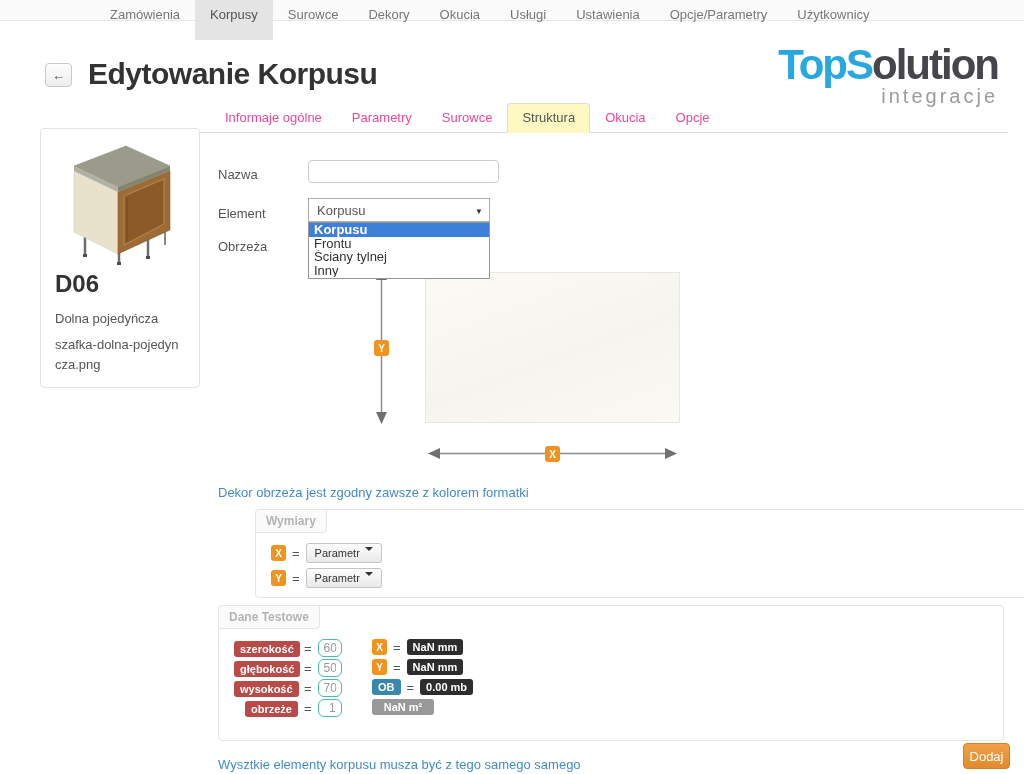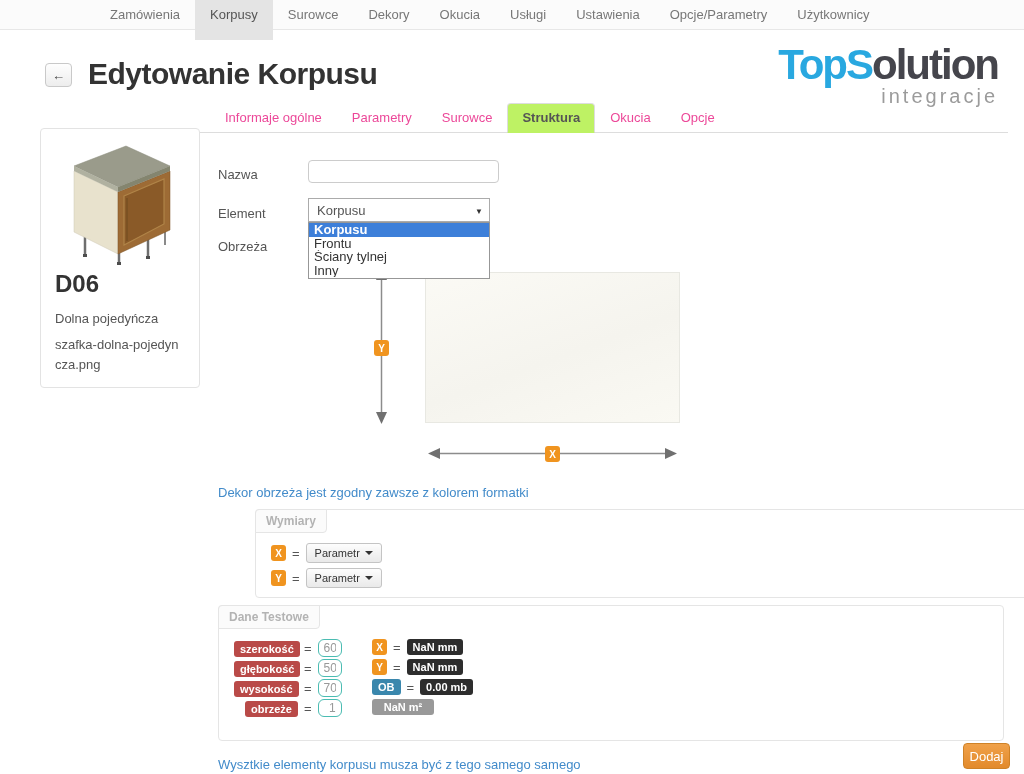--- a/index.html
+++ b/index.html
@@ -1,21 +1,21 @@
 <!DOCTYPE html>
 <html><head>
 <meta charset="utf-8">
 <style>
   * { margin:0; padding:0; box-sizing:border-box; }
   body { background:#fff; }
   .page { position:relative; width:1024px; height:774px; background:#fff; overflow:hidden;
           font-family:"Liberation Sans", sans-serif; }
 
   
-  .topnav { position:absolute; top:0; left:0; right:0; height:30px; background:#fbfbfb;
+  .topnav { position:absolute; top:0; left:0; right:0; height:21px; background:#fbfbfb;
             border-bottom:1px solid #e7e7e7; z-index:2; }
   .topnav-items { display:flex; margin-left:95px; }
   .nav-item { padding:0 15px; height:30px; line-height:30px; font-size:13px; color:#777;
               cursor:pointer; white-space:nowrap; }
   .nav-item.active { background:#e4e4e4; height:40px; color:#555; }
 
   
   .back-btn { position:absolute; left:45px; top:63px; width:27px; height:24px;
               background:linear-gradient(#fefefe,#ededed); border:1px solid #c9c9c9;
               border-radius:4px; color:#444; font-size:13px; display:flex; align-items:center;
@@ -26,22 +26,22 @@
   .logo-line1 { font-size:42px; font-weight:bold; letter-spacing:-2px; }
   .logo-blue { color:#29a8e0; }
   .logo-dark { color:#45454c; }
   .logo-line2 { font-size:20px; color:#9b9b9b; letter-spacing:3px; margin-top:0px; }
 
   
   .tabs { position:absolute; left:196px; top:103px; width:812px; display:flex;
           border-bottom:1px solid #ddd; padding-left:14px; }
   .tab { padding:6px 14px 7px; font-size:13px; color:#ec4899; cursor:pointer;
          margin-bottom:-1px; border:1px solid transparent; white-space:nowrap; }
-  .tab.active { background:#bef264; border-color:#ddd #ddd transparent #ddd;
-                border-radius:4px 4px 0 0; color:#555;font-weight:bold; }
+  .tab.active { background:#fef9c3; border-color:#ddd #ddd transparent #ddd;
+                border-radius:4px 4px 0 0; color:#555; }
 
   
   .product-card { position:absolute; left:40px; top:128px; width:160px; height:260px;
                   border:1px solid #e3e3e3; border-radius:4px; background:#fff; }
   .cabinet { display:block; margin:12px auto 0; }
   .product-code { margin:4px 0 0 14px; font-size:24px; font-weight:bold; color:#333; }
   .product-name { margin:13px 0 0 14px; font-size:13px; color:#555; }
   .product-file { margin:9px 14px 0 14px; font-size:13px; color:#555; line-height:1.55;
                   word-break:break-all; }
 
@@ -77,21 +77,21 @@
            border-radius:4px; background:#fff; }
   .panel-wymiary { top:509px; height:89px;margin-left:37px; }
   .panel-dane { top:605px; height:136px; }
   .panel-tab { position:absolute; top:-1px; left:-1px; background:#fbfbfb;
                border:1px solid #e5e5e5; border-radius:4px 0 4px 0; padding:4px 10px;
                font-size:12px; font-weight:bold; color:#b3b3b3; white-space:nowrap; }
   .row-abs { position:absolute; display:flex; align-items:center; gap:6px; }
   .eq { font-size:13px; color:#555; }
   .param-btn { font-size:11px; color:#333; background:linear-gradient(#fdfdfd,#e9e9e9);
                border:1px solid #c4c4c4; border-radius:3px; padding:3px 8px; display:flex;
-               align-items:center; gap:5px; cursor:pointer; }
+               align-items:flex-start; gap:5px; cursor:pointer; }
   .caret-down { width:0; height:0; border-left:4px solid transparent;
                 border-right:4px solid transparent; border-top:4px solid #333; }
 
   
   .lbl { display:inline-block; font-size:11px; font-weight:bold; color:#fff;
          padding:2px 6px; border-radius:3px; white-space:nowrap; }
   .lbl-red { background:#b94a48; }
   .lbl-dark { background:#2d2d2d; }
   .lbl-info { background:#3a87ad; }
   .lbl-gray { background:#999; min-width:62px; text-align:center; }

